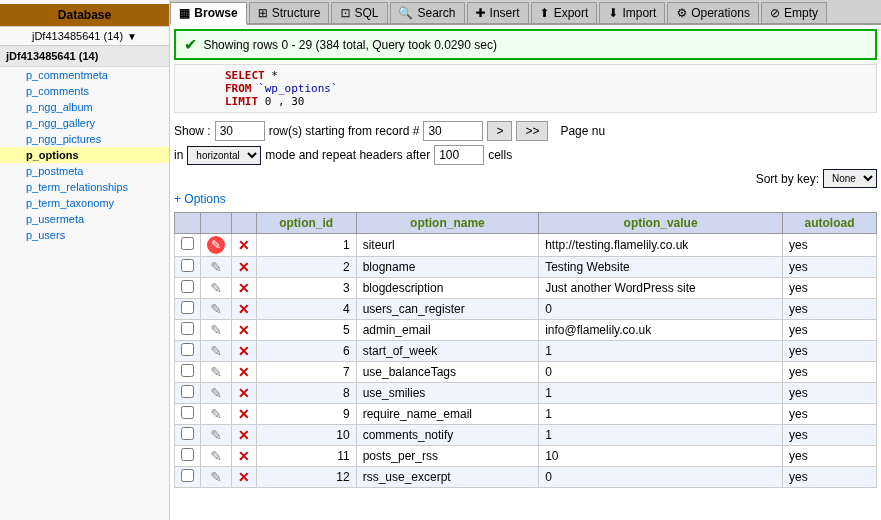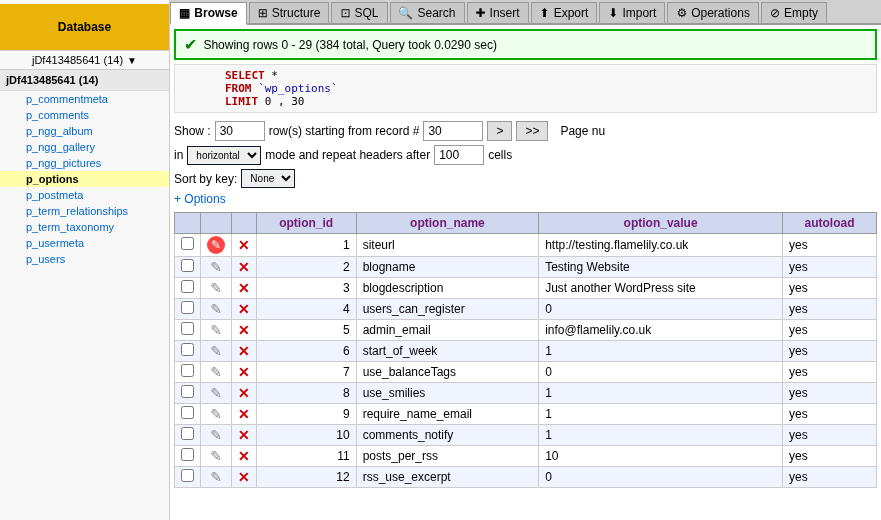--- a/index.html
+++ b/index.html
@@ -11,22 +11,22 @@
       min-width: 170px;
       background: #f8f8f8;
       border-right: 1px solid #ccc;
       padding: 4px 0;
       overflow-y: auto;
       height: 520px;
     }
     .sidebar-title {
       text-align: center;
       font-weight: bold;
-      padding: 16px;
-      background: #eab308;
+      padding: 4px;
+      background: #a16207;
       border-bottom: 1px solid #ccc;
     }
     .db-dropdown {
       display: flex;
       align-items: center;
       justify-content: center;
       padding: 3px 4px;
       background: #f8f8f8;
       border-bottom: 1px solid #ccc;
       cursor: pointer;
@@ -159,20 +159,21 @@
       padding: 2px 4px;
       font-size: 10px;
     }
 
     
     .sort-row {
       display: flex;
       align-items: center;
       margin-bottom: 4px;
       gap: 4px;
+      justify-content: flex-end;
     }
 
     
     .options-link {
       color: #0066cc;
       cursor: pointer;
       font-size: 12px;
       margin-bottom: 6px;
       display: inline-block;
     }
@@ -181,21 +182,21 @@
     .data-table {
       border-collapse: collapse;
       width: 100%;
       font-size: 12px;
     }
     .data-table th {
       background: #d0d8f0;
       border: 1px solid #999;
       padding: 3px 6px;
       text-align: center;
-      color: #701a75;
+      color: #4d7c0f;
       white-space: nowrap;
     }
     .data-table td {
       border: 1px solid #ccc;
       padding: 2px 6px;
       white-space: nowrap;
     }
     .data-table tr:nth-child(even) td { background: #f0f4ff; }
     .data-table tr:nth-child(odd) td { background: #ffffff; }
     .edit-icon { color: #888; cursor: pointer; font-size: 14px; }

